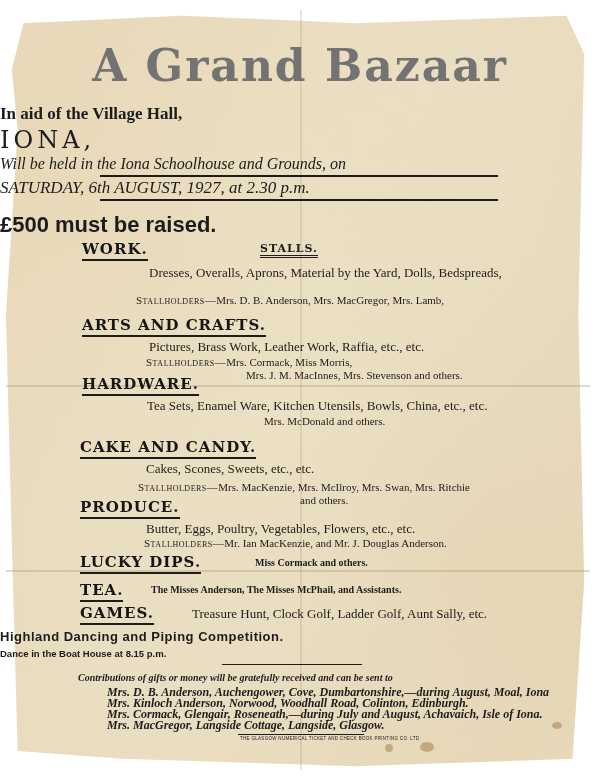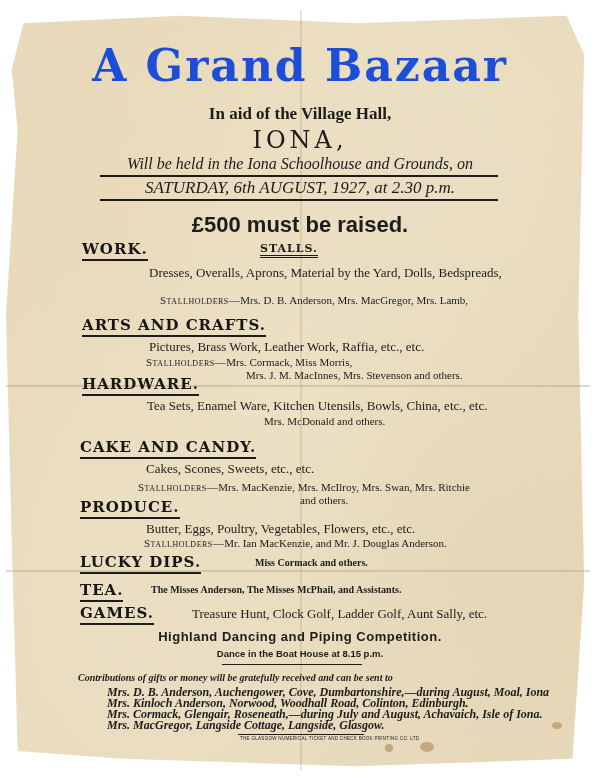--- a/index.html
+++ b/index.html
@@ -13,23 +13,23 @@
       radial-gradient(ellipse at 20% 30%, rgba(225,205,160,0.35), transparent 60%),
       radial-gradient(ellipse at 80% 70%, rgba(215,195,150,0.35), transparent 60%),
       radial-gradient(ellipse at 50% 50%, #f2ead6, #e9dcbf 85%);
     clip-path: polygon(3% 2%, 30% 1%, 60% 2%, 96% 1%, 99% 6%, 98% 40%, 99% 75%, 97% 98%, 60% 99%, 20% 98%, 2% 97%, 1% 70%, 0% 40%, 2% 16%, 1% 8%);
   }
   .fold-h { position:absolute; left:6px; width:584px; height:2px; background:rgba(170,150,110,0.35); }
   .fold-v { position:absolute; top:10px; height:760px; width:2px; left:300px; background:rgba(170,150,110,0.25); }
   .content { position:absolute; left:0; top:0; width:600px; height:782px; }
   .title {
     position:absolute; top:40px; left:0; width:600px; text-align:center;
-    font-family:"DejaVu Serif", serif; font-weight:bold; font-size:44px; letter-spacing:2px; color:#1d4ed8;
+    font-family:"DejaVu Serif", serif; font-weight:bold; font-size:44px; letter-spacing:2px; color:#737373;
   }
-  .line { position:absolute; left:0; width:600px; text-align:center; }
+  .line { position:absolute; left:0; width:600px; text-align:left; }
   .sub1 { top:104px; font-size:17px; font-weight:bold; font-family:"Liberation Serif", serif; }
   .iona { top:126px; font-size:24px; font-weight:normal; font-family:"DejaVu Serif", serif; letter-spacing:4px; }
   .italic-line { font-style:italic; font-size:16px; }
   .ital1 { top:155px; }
   .ital2 { top:178px; font-size:17px; }
   .rule { position:absolute; height:1.5px; background:#1c1c1c; }
   .raise { top:212px; font-size:22px; font-weight:bold; font-family:"Liberation Sans", sans-serif; }
   .sec-head {
     position:absolute; font-family:"DejaVu Serif", serif; font-weight:bold; font-size:15px;
     letter-spacing:1px; border-bottom:2px solid #1c1c1c; padding-bottom:1px; color:#161616;
@@ -69,21 +69,21 @@
   <div class="rule" style="left:100px;top:175px;width:398px"></div>
   <div class="line italic-line ital2">SATURDAY, 6th  AUGUST, 1927, at 2.30  p.m.</div>
   <div class="rule" style="left:100px;top:199px;width:398px"></div>
   <div class="line raise">£500 must be raised.</div>
 
   <div class="sec-head" style="left:82px;top:240px">WORK.</div>
   <div class="stalls-head" style="left:260px;top:242px">STALLS.</div>
   <div class="items" style="left:130px;top:265px">
     <div>Dresses, Overalls, Aprons, Material by the Yard, Dolls, Bedspreads,</div>
   </div>
-  <div class="holders" style="left:160px;top:294px">
+  <div class="holders" style="left:136px;top:294px">
     <div><span class="sc">Stallholders—</span><span>Mrs. D. B. Anderson, Mrs. MacGregor, Mrs. Lamb,</span></div>
   </div>
 
   <div class="sec-head" style="left:82px;top:316px">ARTS AND CRAFTS.</div>
   <div class="items" style="left:130px;top:339px">
     <div>Pictures, Brass Work, Leather Work, Raffia, etc., etc.</div>
   </div>
   <div class="holders" style="left:146px;top:356px">
     <div><span class="sc">Stallholders—</span><span>Mrs. Cormack, Miss Morris,</span></div>
     <div style="padding-left:100px">Mrs. J. M. MacInnes, Mrs. Stevenson and others.</div>

